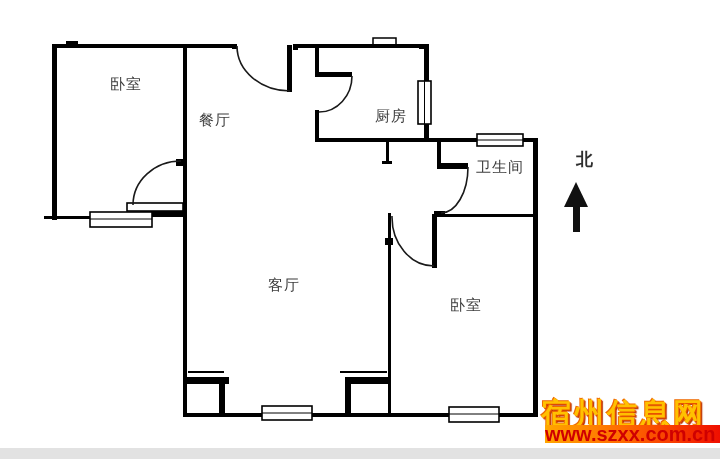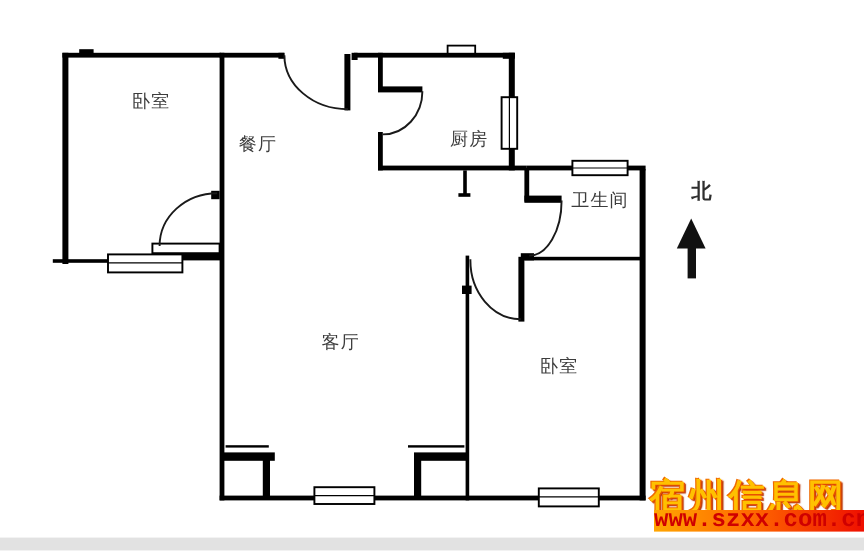--- a/index.html
+++ b/index.html
@@ -1,18 +1,18 @@
 <!DOCTYPE html>
 <html><head>
 <meta charset="utf-8">
 <style>
   html,body{margin:0;padding:0;background:#fff;}
   #stage{
     position:relative;width:720px;height:459px;background:#ffffff;
-    overflow:hidden;font-family:Liberation Mono, monospace;
+    overflow:hidden;font-family:Liberation Sans, sans-serif;
   }
   svg{position:absolute;left:0;top:0;}
   .room-label{fill:#3c3c3c;font-size:15px;font-weight:500;letter-spacing:1px;}
   .compass-label{fill:#2e2e2e;font-size:17px;font-weight:600;}
   #watermark-name{
     position:absolute;left:541px;top:394px;width:178px;height:34px;
     font-size:30px;font-weight:bold;letter-spacing:3px;white-space:nowrap;
     color:#ffc100;
     text-shadow:1px 1px 0 #e85000,-1px -1px 0 #ef6a00,2px 2px 1px #b43000;
   }

